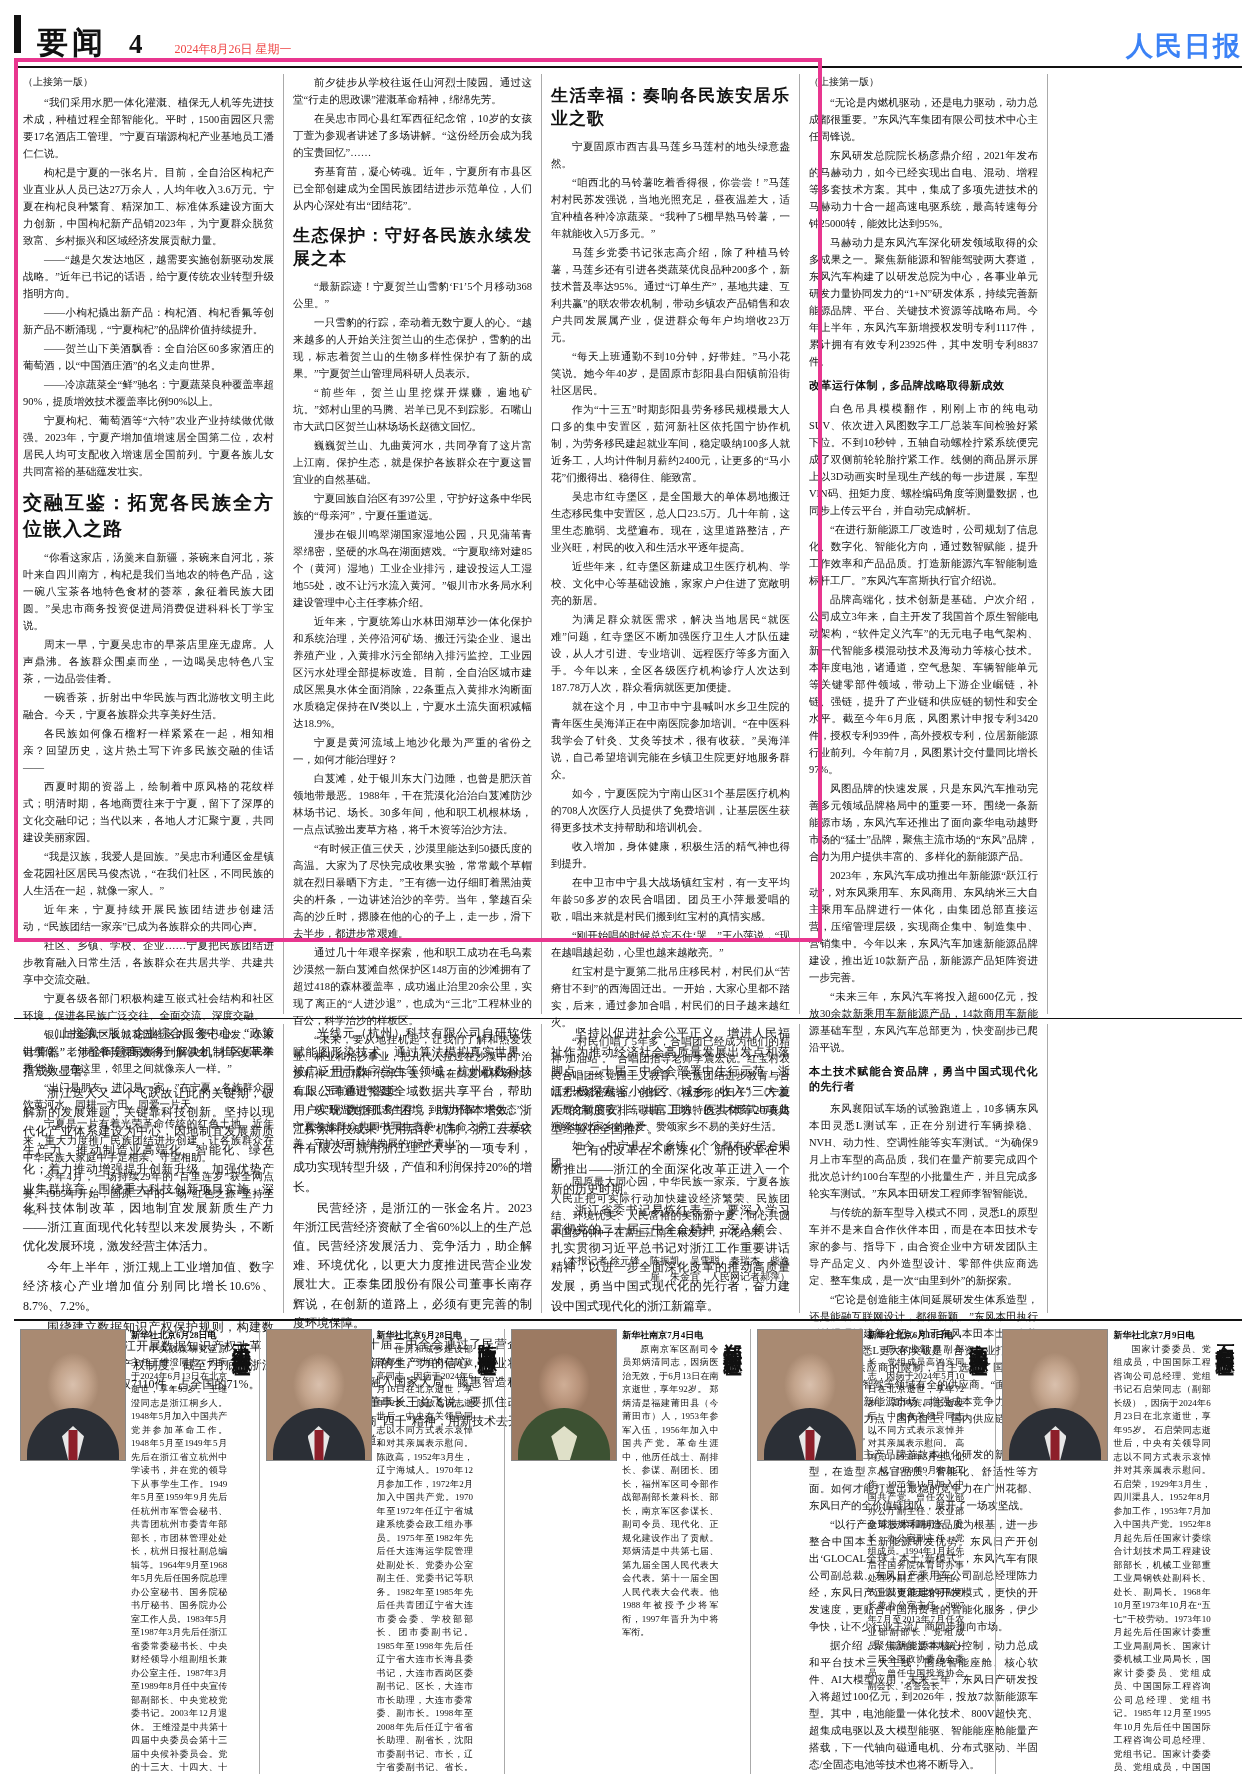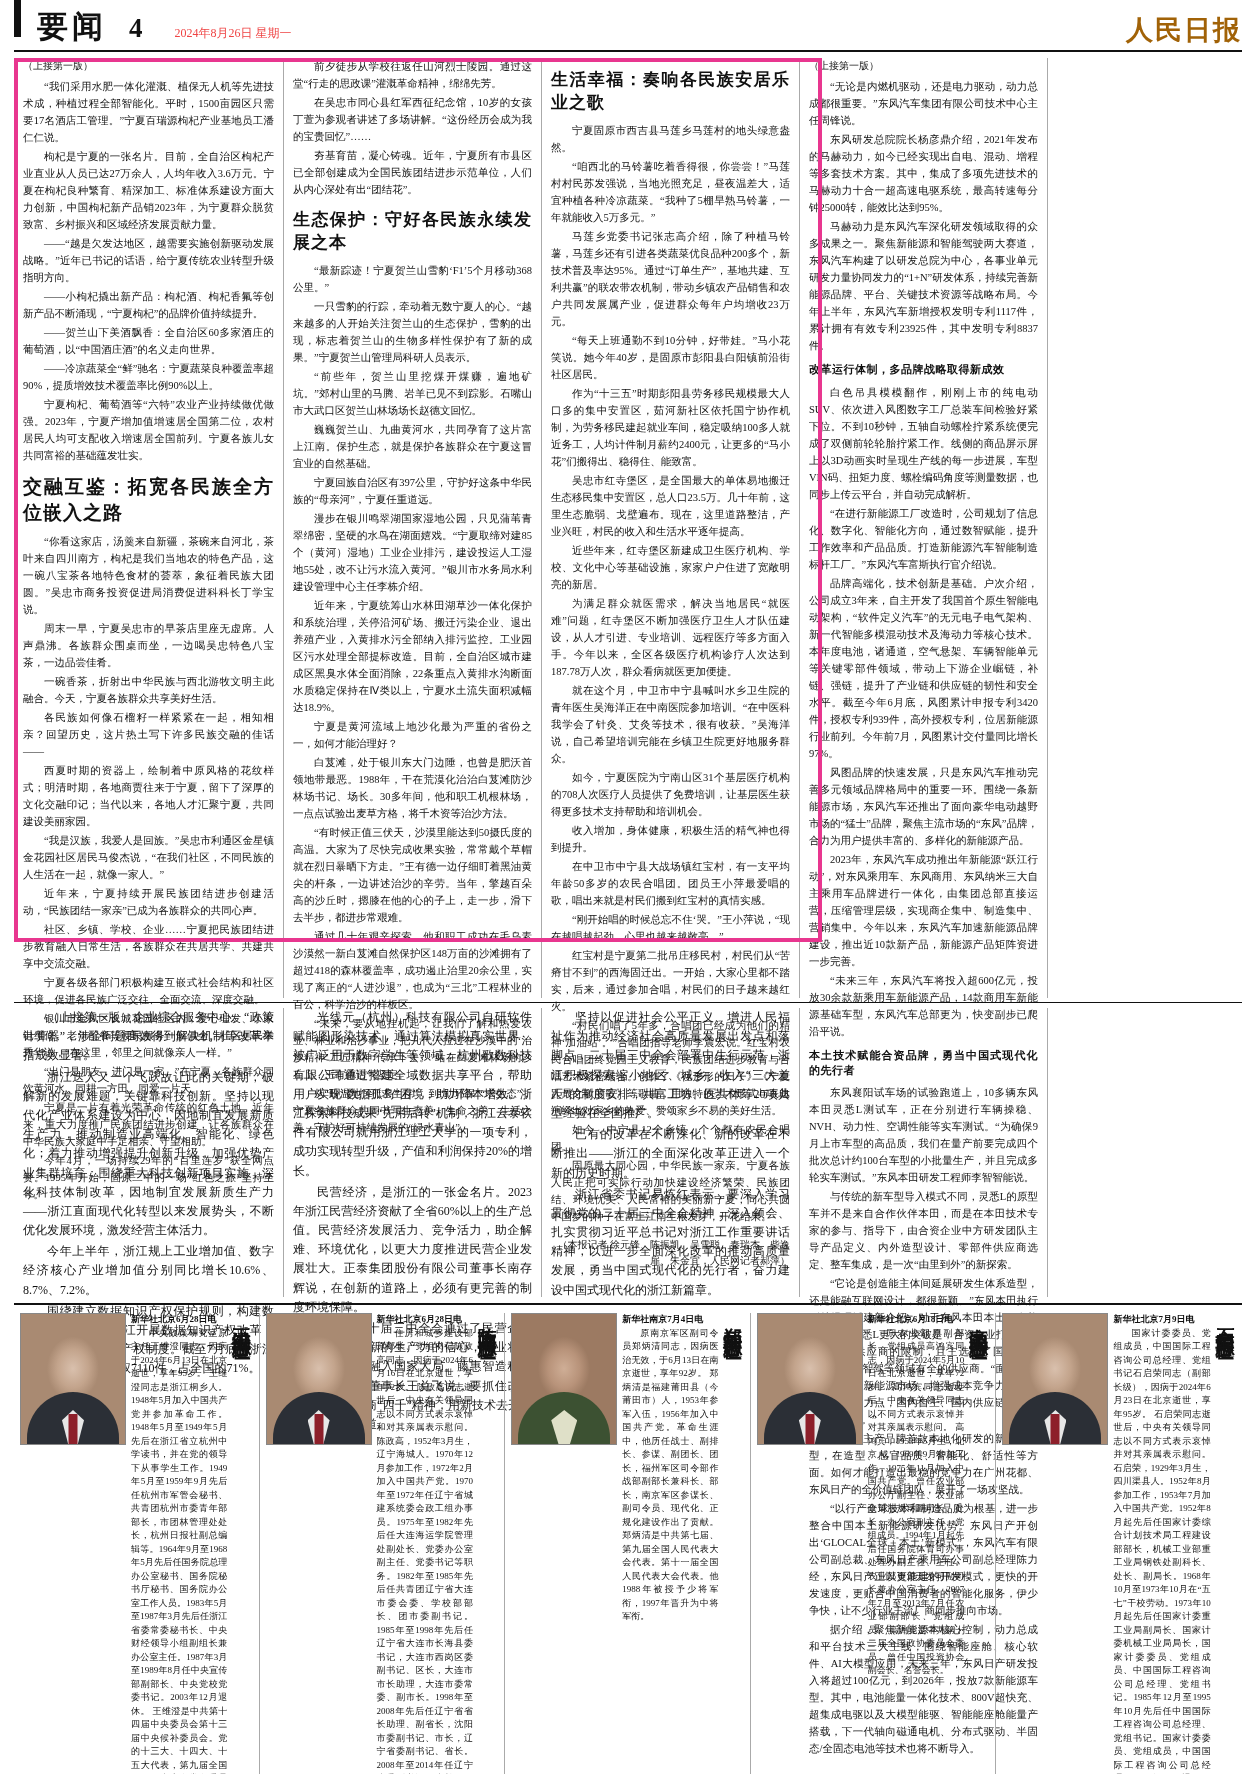--- a/index.html
+++ b/index.html
@@ -4,31 +4,31 @@
 <style>
   * { box-sizing: border-box; }
   html, body { margin:0; padding:0; }
   body {
     width:1256px; height:1774px;
     background:#ffffff;
     font-family:"Liberation Serif", serif;
     color:#111;
     overflow:hidden;
   }
-  .page { position:relative; width:1256px; height:1774px; padding:0 14px; }
+  .page { position:relative; width:1256px; height:1774px; padding:16px 14px; }
 
   
   .masthead { display:flex; align-items:flex-end; height:52px; border-bottom:2px solid #111; padding-bottom:2px; }
   .mast-left { display:flex; align-items:baseline; gap:10px; }
   .mast-bar { width:7px; height:38px; background:#111; margin-right:6px; }
   .mast-title { font-size:31px; font-weight:bold; letter-spacing:4px; font-family:"DejaVu Serif", serif; }
   .mast-page { font-size:27px; font-weight:bold; margin-left:12px; font-family:"Liberation Serif", serif; }
   .mast-date { font-size:12px; margin-left:22px; color:#ef4444; padding-bottom:4px; }
   .mast-right { margin-left:auto; display:flex; align-items:flex-end; }
-  .mast-logo { font-size:27px; font-weight:bold; letter-spacing:2px; font-family:"DejaVu Serif", serif; color:#a16207; }
+  .mast-logo { font-size:27px; font-weight:bold; letter-spacing:2px; font-family:"DejaVu Serif", serif; color:#3b82f6; }
 
   
   .top-area { display:flex; gap:0; margin-top:6px; height:940px; }
   .col { padding:0 9px; font-size:10.5px; line-height:1.62; text-align:justify; }
   .col p { margin:0 0 2px 0; text-indent:2em; }
   .col-1 { width:270px; border-right:1px solid #aaa; }
   .col-2 { width:258px; border-right:1px solid #aaa; }
   .col-3 { width:258px; border-right:1px solid #aaa; }
   .col-4 { width:248px; border-right:1px solid #aaa; }
   .col-5 { width:194px; }

